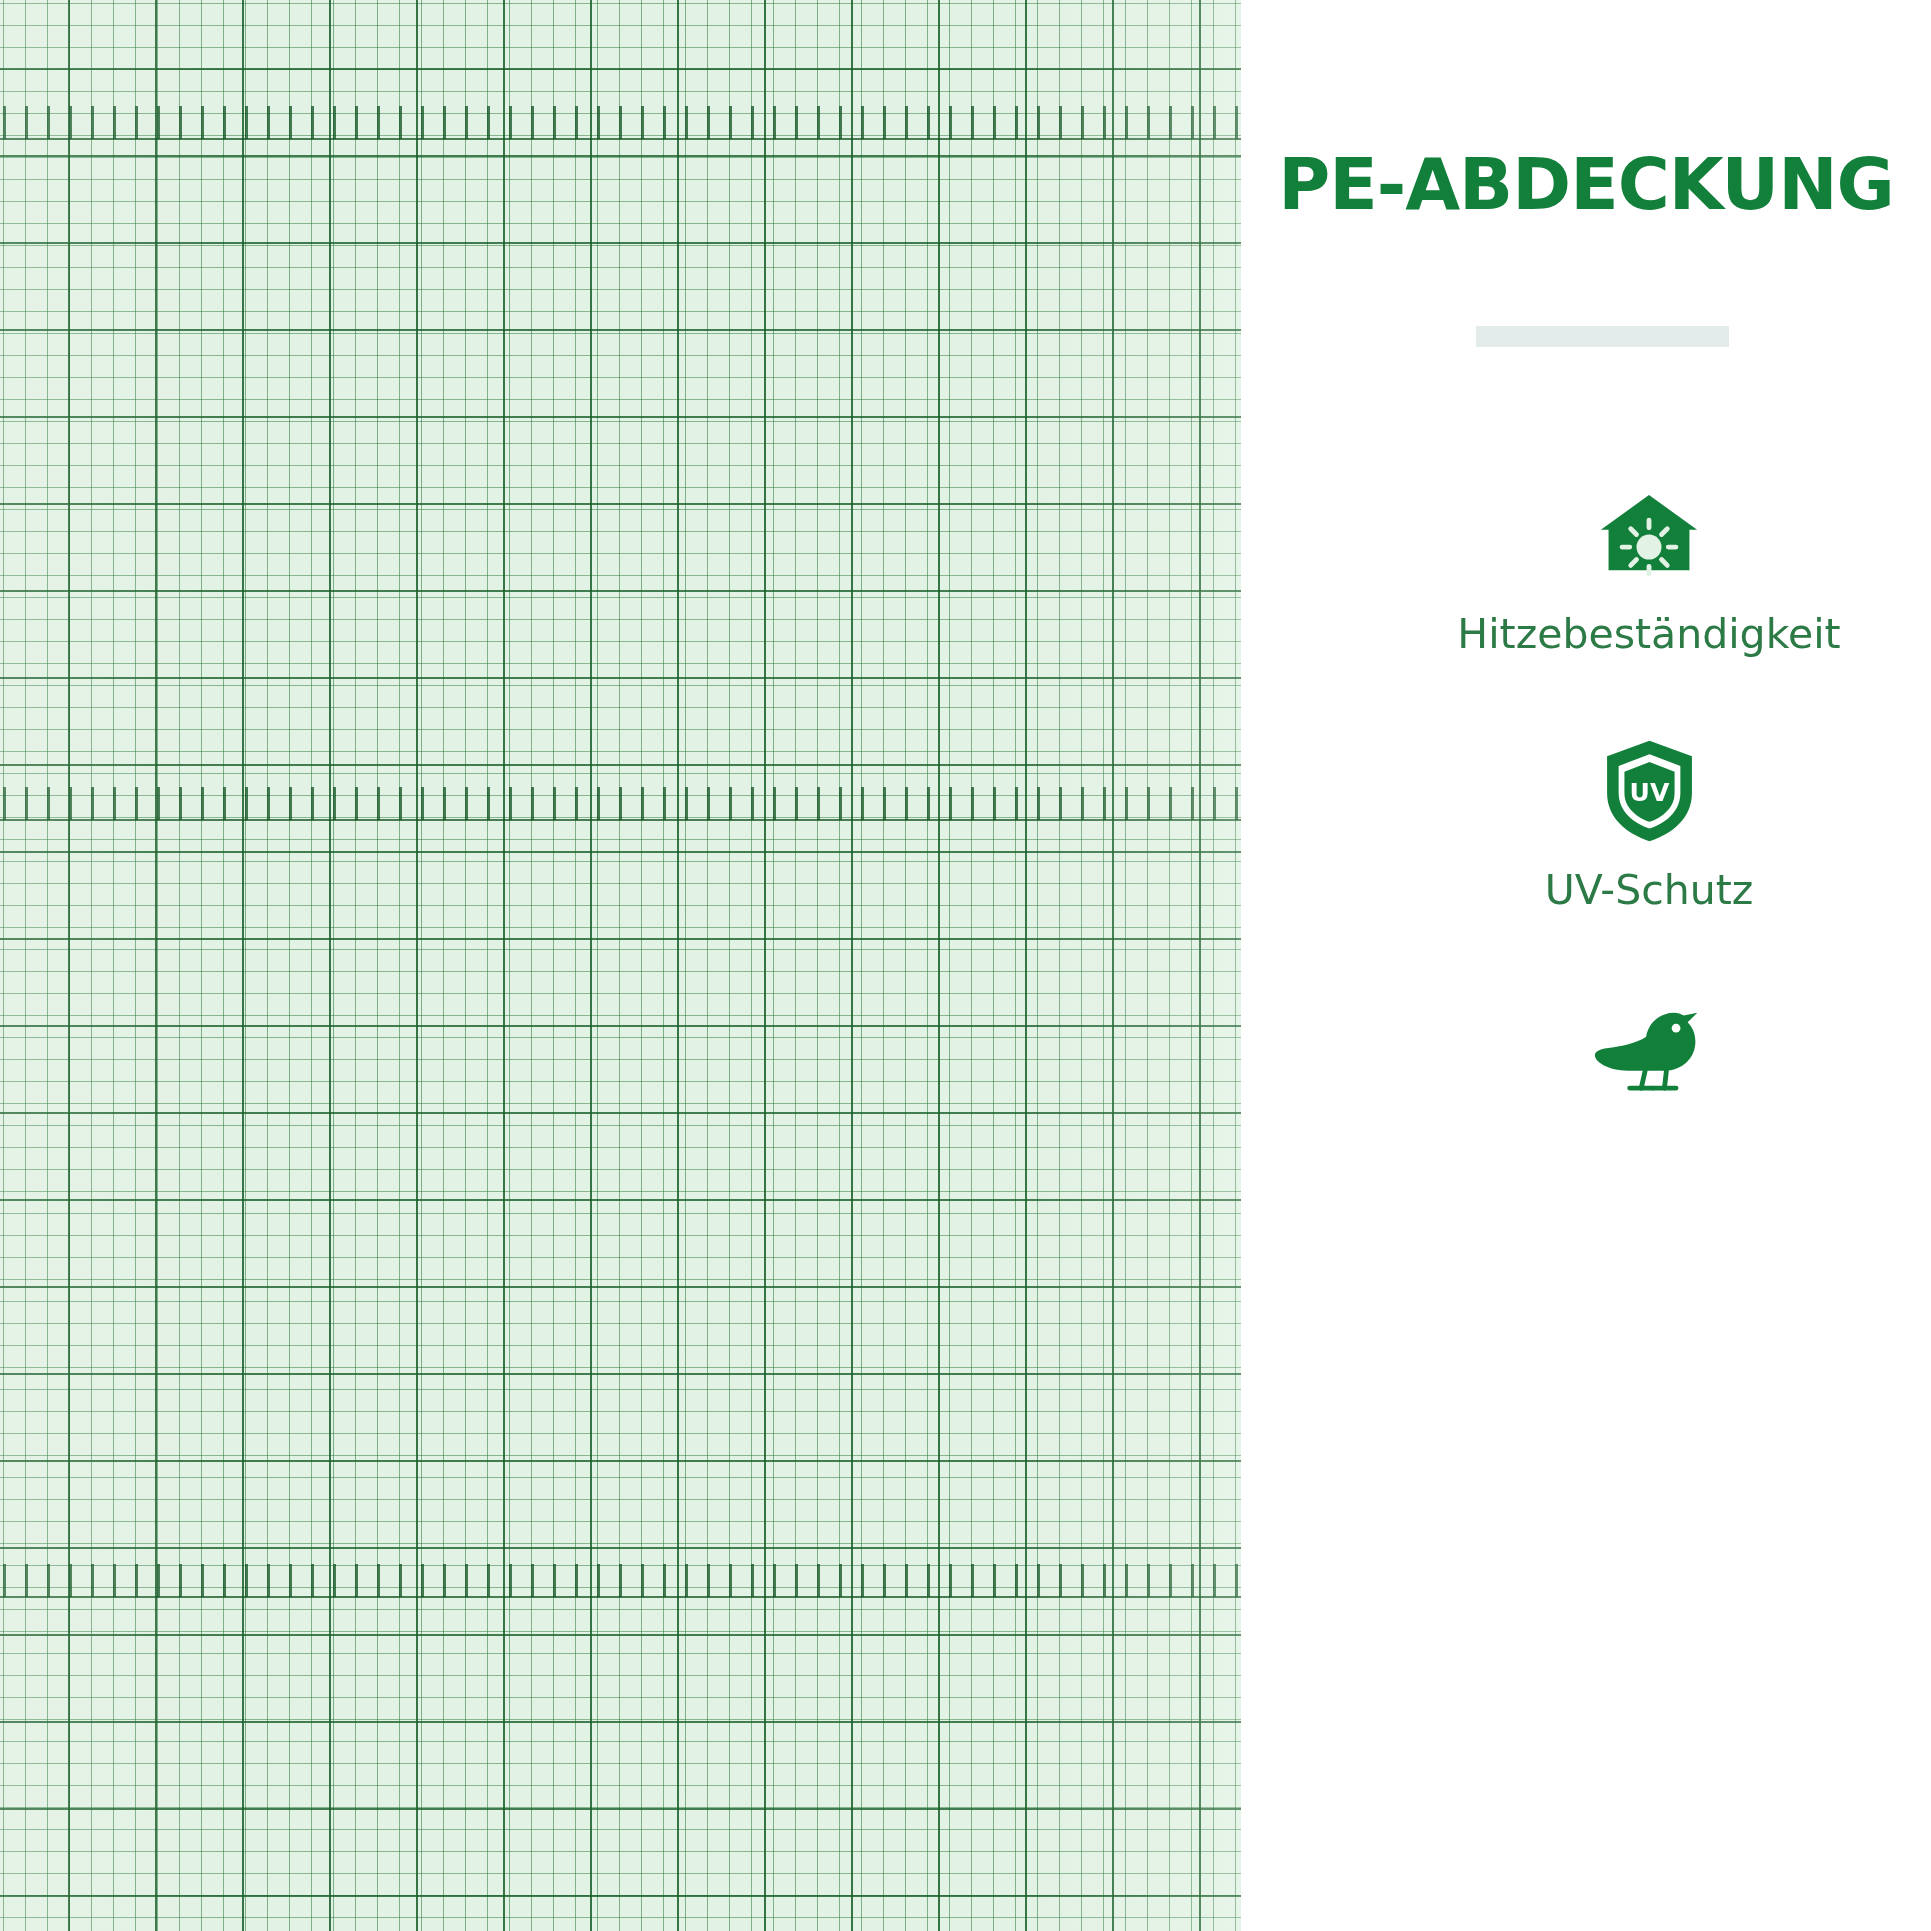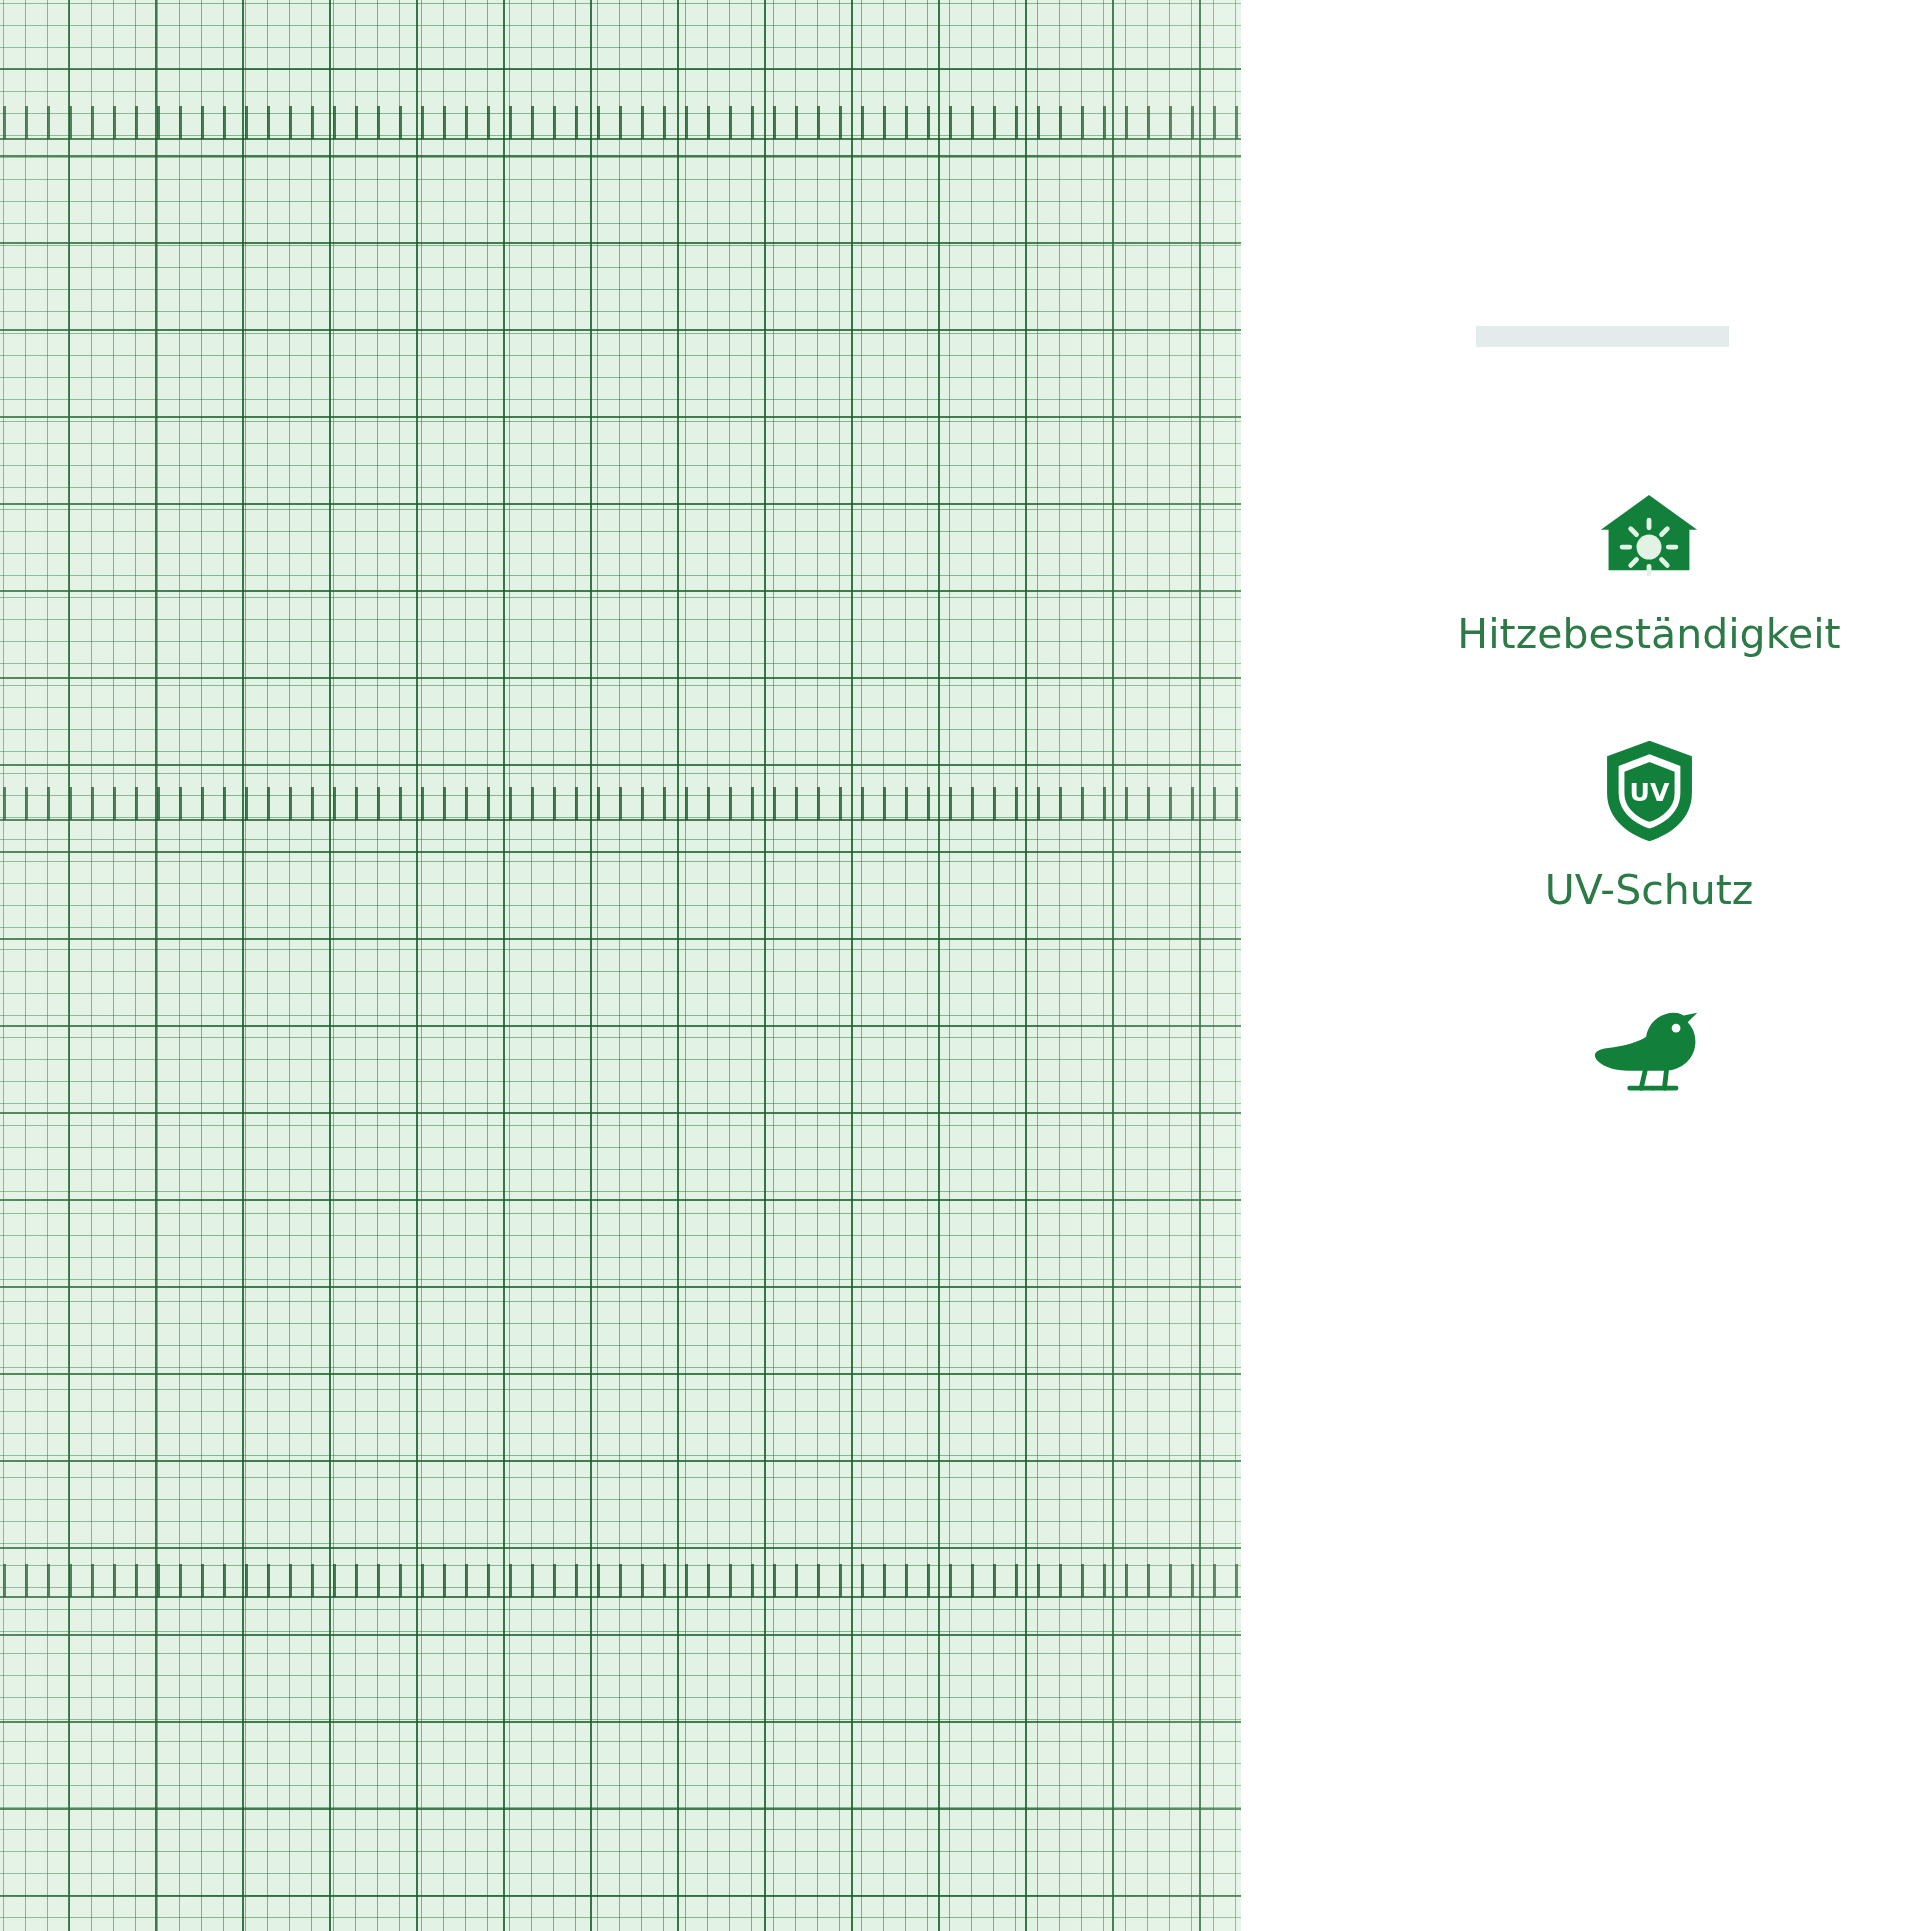--- a/index.html
+++ b/index.html
@@ -165,20 +165,21 @@
     <div class="mesh-seam-line l1"></div>
     <div class="mesh-seam s2"></div>
     <div class="mesh-seam-line l2"></div>
     <div class="mesh-seam s3"></div>
     <div class="mesh-seam-line l3"></div>
     <div class="mesh-vignette"></div>
   </div>
 
   <div class="info-panel">
 
+    <div class="title">PE-ABDECKUNG</div>
     <div class="title-rule"></div>
 
     <div class="features">
 
       <div class="feature">
         <div class="feature-icon">
           <svg width="104" height="93" viewBox="0 0 108 96" aria-hidden="true">
             <path d="M54 6 L104 42 L96 42 L96 84 L12 84 L12 42 L4 42 Z" fill="#12803a"></path>
             <circle cx="54" cy="60" r="13" fill="#e2f2e4"></circle>
             <g stroke="#e2f2e4" stroke-width="5" stroke-linecap="round">

